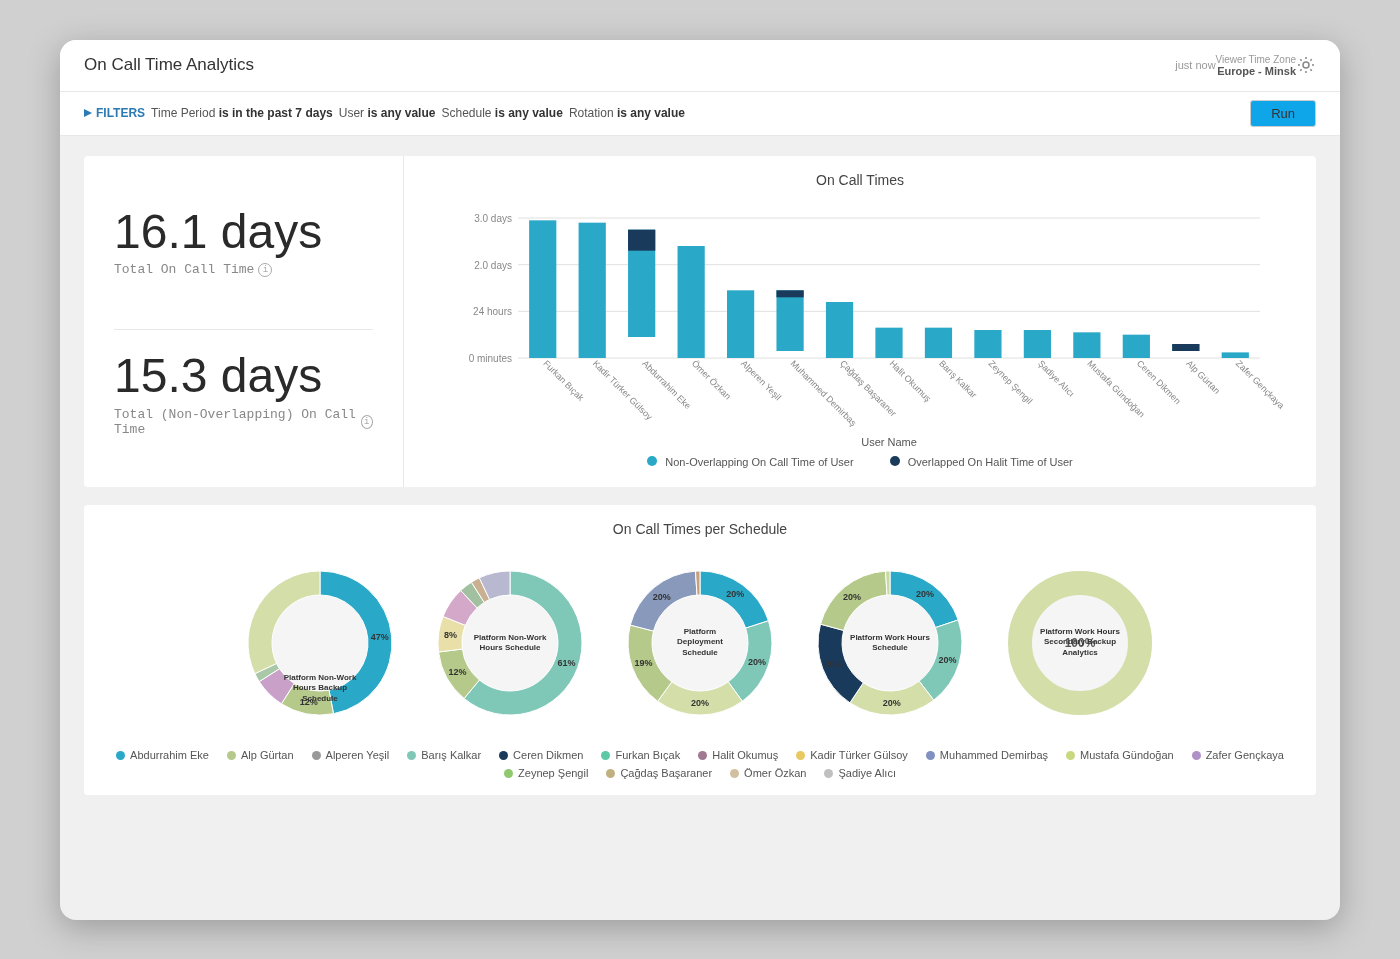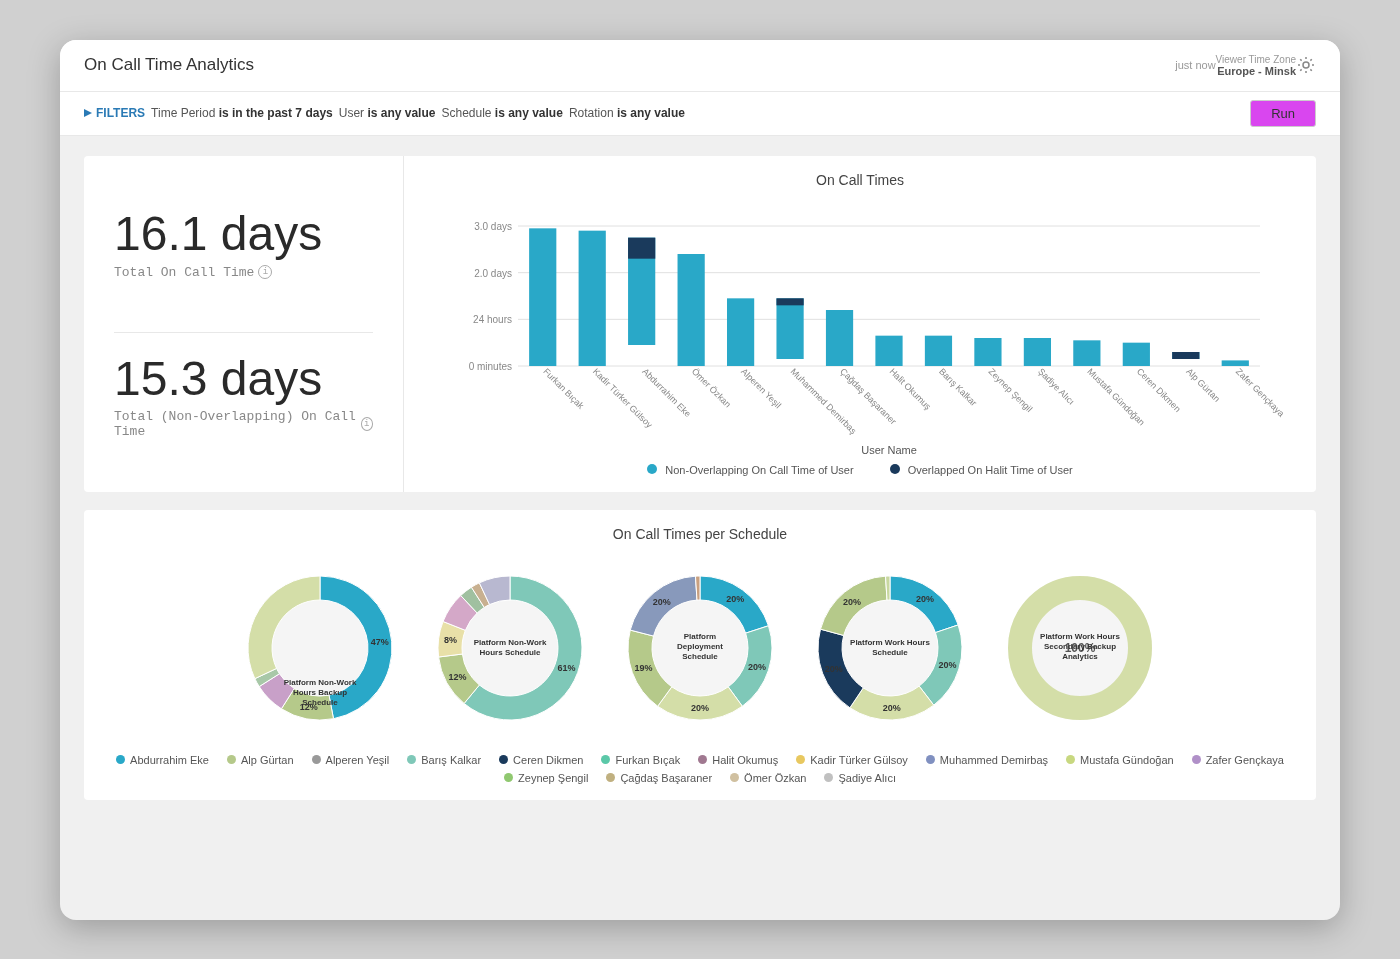--- a/index.html
+++ b/index.html
@@ -73,21 +73,21 @@
       font-weight: 600;
       display: flex;
       align-items: center;
       gap: 4px;
     }
     .filter-bold { font-weight: 600; color: #333; }
     .run-btn {
       margin-left: auto;
       padding: 5px 20px;
       border: 1px solid #ccc;
-      background: #d946ef;
+      background: #0ea5e9;
       border-radius: 3px;
       font-size: 13px;
       color: #333;
       cursor: pointer;
     }
     .main-content {
       padding: 20px 24px;
       background: #f0f0f0;
     }
     
@@ -142,21 +142,21 @@
       color: #aaa;
     }
     .chart-panel {
       flex: 1;
       padding: 16px 20px;
     }
     .chart-title {
       text-align: center;
       font-size: 14px;
       color: #444;
-      margin-bottom: 28px;
+      margin-bottom: 20px;
     }
     .bar-chart-area {
       position: relative;
       height: 240px;
     }
     .bar-chart-svg {
       width: 100%;
       height: 100%;
     }
     .chart-legend {

